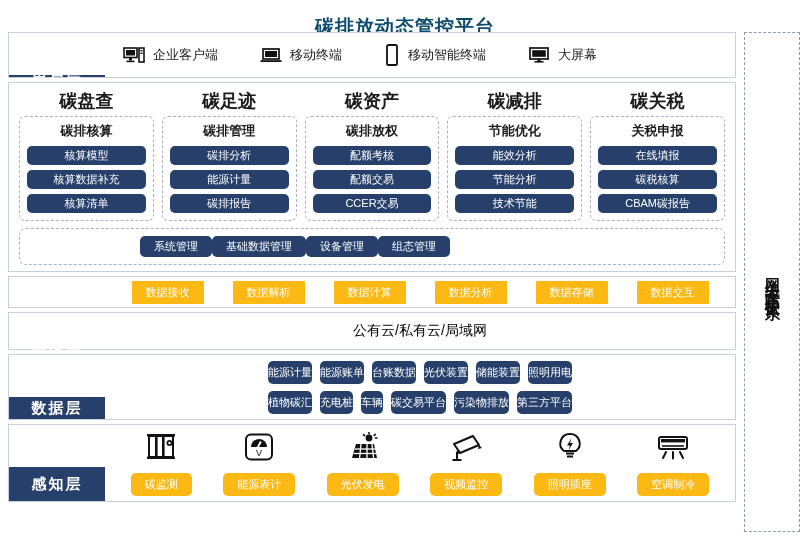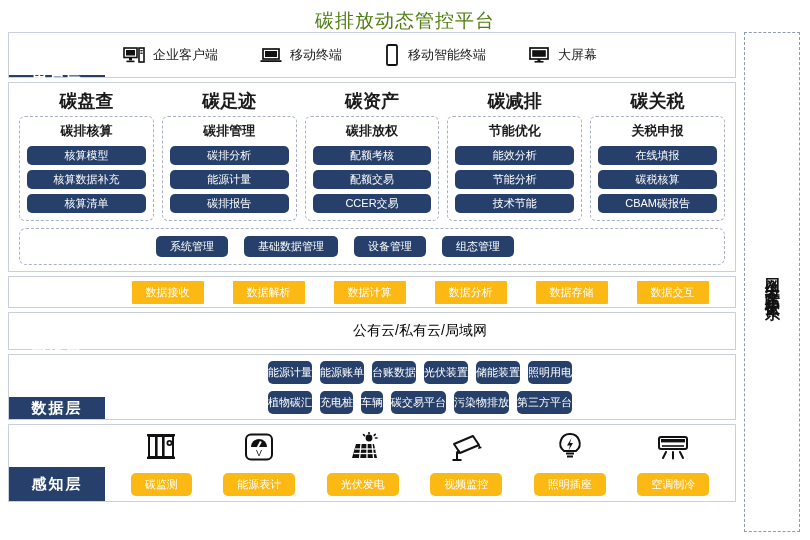--- a/index.html
+++ b/index.html
@@ -7,23 +7,23 @@
     width:810px;height:540px;
     background:#ffffff;
     font-family:"Liberation Sans","DejaVu Sans",sans-serif;
     overflow:hidden;
     -webkit-font-smoothing:antialiased;
   }
   #root{position:relative;width:810px;height:540px;}
 
   
   .title{
-    position:absolute;left:0;top:8px;width:810px;
+    position:absolute;left:0;top:14px;width:810px;
     text-align:center;
-    font-size:19px;font-weight:normal;color:#4d7c0f;
+    font-size:19px;font-weight:bold;color:#0c4a6e;
     letter-spacing:1px;
   }
 
   
   .diagram{
     position:absolute;left:8px;top:32px;width:728px;height:500px;
     display:flex;flex-direction:column;gap:4px;
   }
 
   
@@ -83,21 +83,21 @@
     color:#ffffff;
     font-size:11px;
     white-space:nowrap;
     box-sizing:border-box;
   }
   .mgmt-wrap{
     margin-top:7px;
     border:1.4px dashed #a9b1c2;
     border-radius:7px;
     padding:7px 10px;
-    display:flex;gap:16px;
+    display:flex;
     box-sizing:border-box;
   }
   .mgmt-pill{
     background:#26406b;color:#fff;font-size:11px;
     border-radius:5px;padding:3px 14px;white-space:nowrap;
   }
 
   
   .plat-row{width:100%;display:flex;justify-content:space-around;align-items:center;padding:0 12px;box-sizing:border-box;}
   .ypill{

